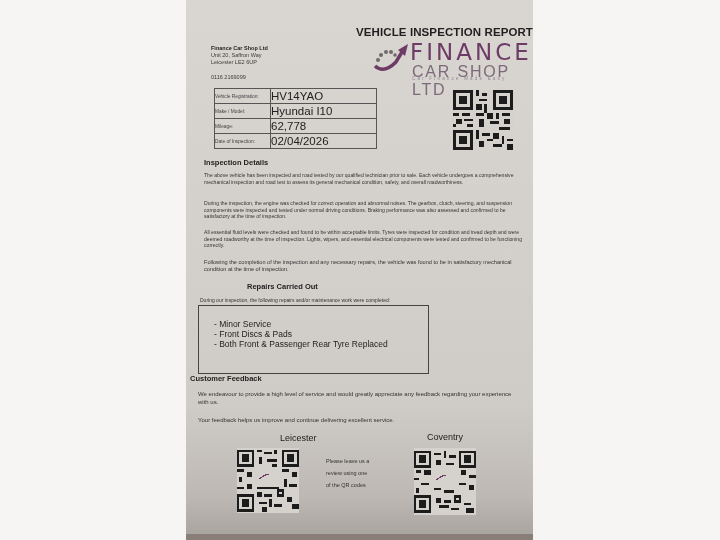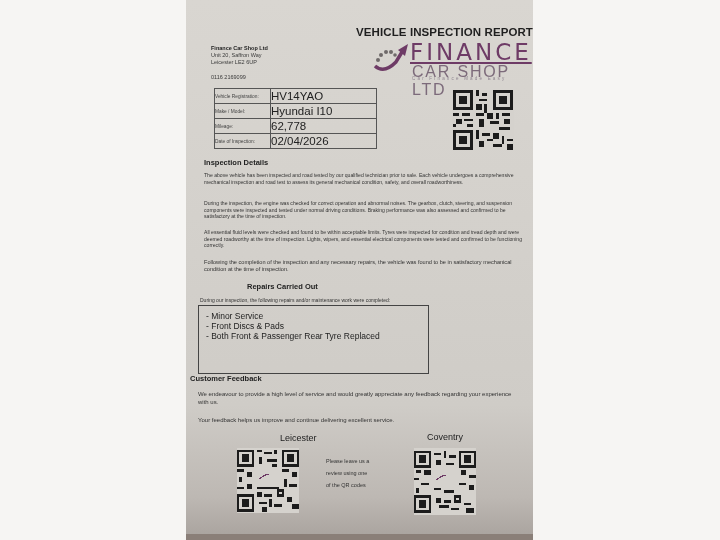--- a/index.html
+++ b/index.html
@@ -21,40 +21,40 @@
     }
     .title {
       position:absolute; left:0; right:0; top:26px; text-align:right;
       font-weight:bold; font-size:11.5px; letter-spacing:0.1px; color:#1f1f1f;
     }
     .address { position:absolute; left:25px; top:45px; font-size:5.5px; line-height:7px; color:#3a3a3a; }
     .address .company { font-weight:bold; color:#222; }
     .address .phone { margin-top:8px; }
     .logo { position:absolute; left:186px; top:40px; width:160px; height:40px; }
     .logo .swoosh { position:absolute; left:0; top:0; width:40px; height:40px; }
-    .logo .word1 { position:absolute; left:38px; top:-1px; font-size:23px; letter-spacing:3px; color:#6e3b66; font-family:"DejaVu Sans", sans-serif; font-weight:normal;text-decoration:underline; }
+    .logo .word1 { position:absolute; left:38px; top:-1px; font-size:23px; letter-spacing:3px; color:#6e3b66; font-family:"DejaVu Sans", sans-serif; font-weight:normal; }
     .logo .word2 { position:absolute; left:40px; top:23px; font-size:16px; letter-spacing:1.8px; color:#7c6a7a; font-family:Liberation Sans, sans-serif; }
     .logo .tagline { position:absolute; left:40px; top:36px; font-size:4.5px; letter-spacing:2.2px; color:#8f8590; }
     .vehicle-table {
       position:absolute; left:28px; top:88px; width:163px;
       border-collapse:collapse; border:1px solid #555;
     }
     .vehicle-table td { border:1px solid #555; height:14px; padding:0 0; }
     .vehicle-table td.lbl { width:55px; font-size:4.8px; color:#444; }
     .vehicle-table td.val { font-size:11.5px; color:#222; line-height:13px; }
     .qr { position:absolute; background:#d5d2cd; }
     .qr svg { display:block; }
     .section-h { position:absolute; font-weight:bold; font-size:7.5px; color:#222; }
     .para { position:absolute; left:18px; width:320px; font-size:5.1px; line-height:6.6px; color:#333; }
     .repairs-intro { position:absolute; left:14px; top:297px; font-size:5px; color:#333; }
     .repairs-box {
       position:absolute; left:12px; top:305px; width:229px; height:67px;
       border:1px solid #444;
     }
-    .repairs-box ul { list-style:none; margin:4px; padding:1px 0 0 3px; }
+    .repairs-box ul { list-style:none; margin:12px; padding:1px 0 0 3px; }
     .repairs-box li { font-size:8.5px; line-height:10px; color:#222; }
     .feedback-p { position:absolute; left:12px; width:325px; font-size:6px; line-height:8px; color:#333; }
     .city { position:absolute; font-size:9px; color:#222; }
     .review-note { position:absolute; left:140px; top:455px; width:60px; font-size:5.5px; line-height:12px; color:#333; }
   </style>
 </head>
 <body>
 
 <div class="paper">
 

